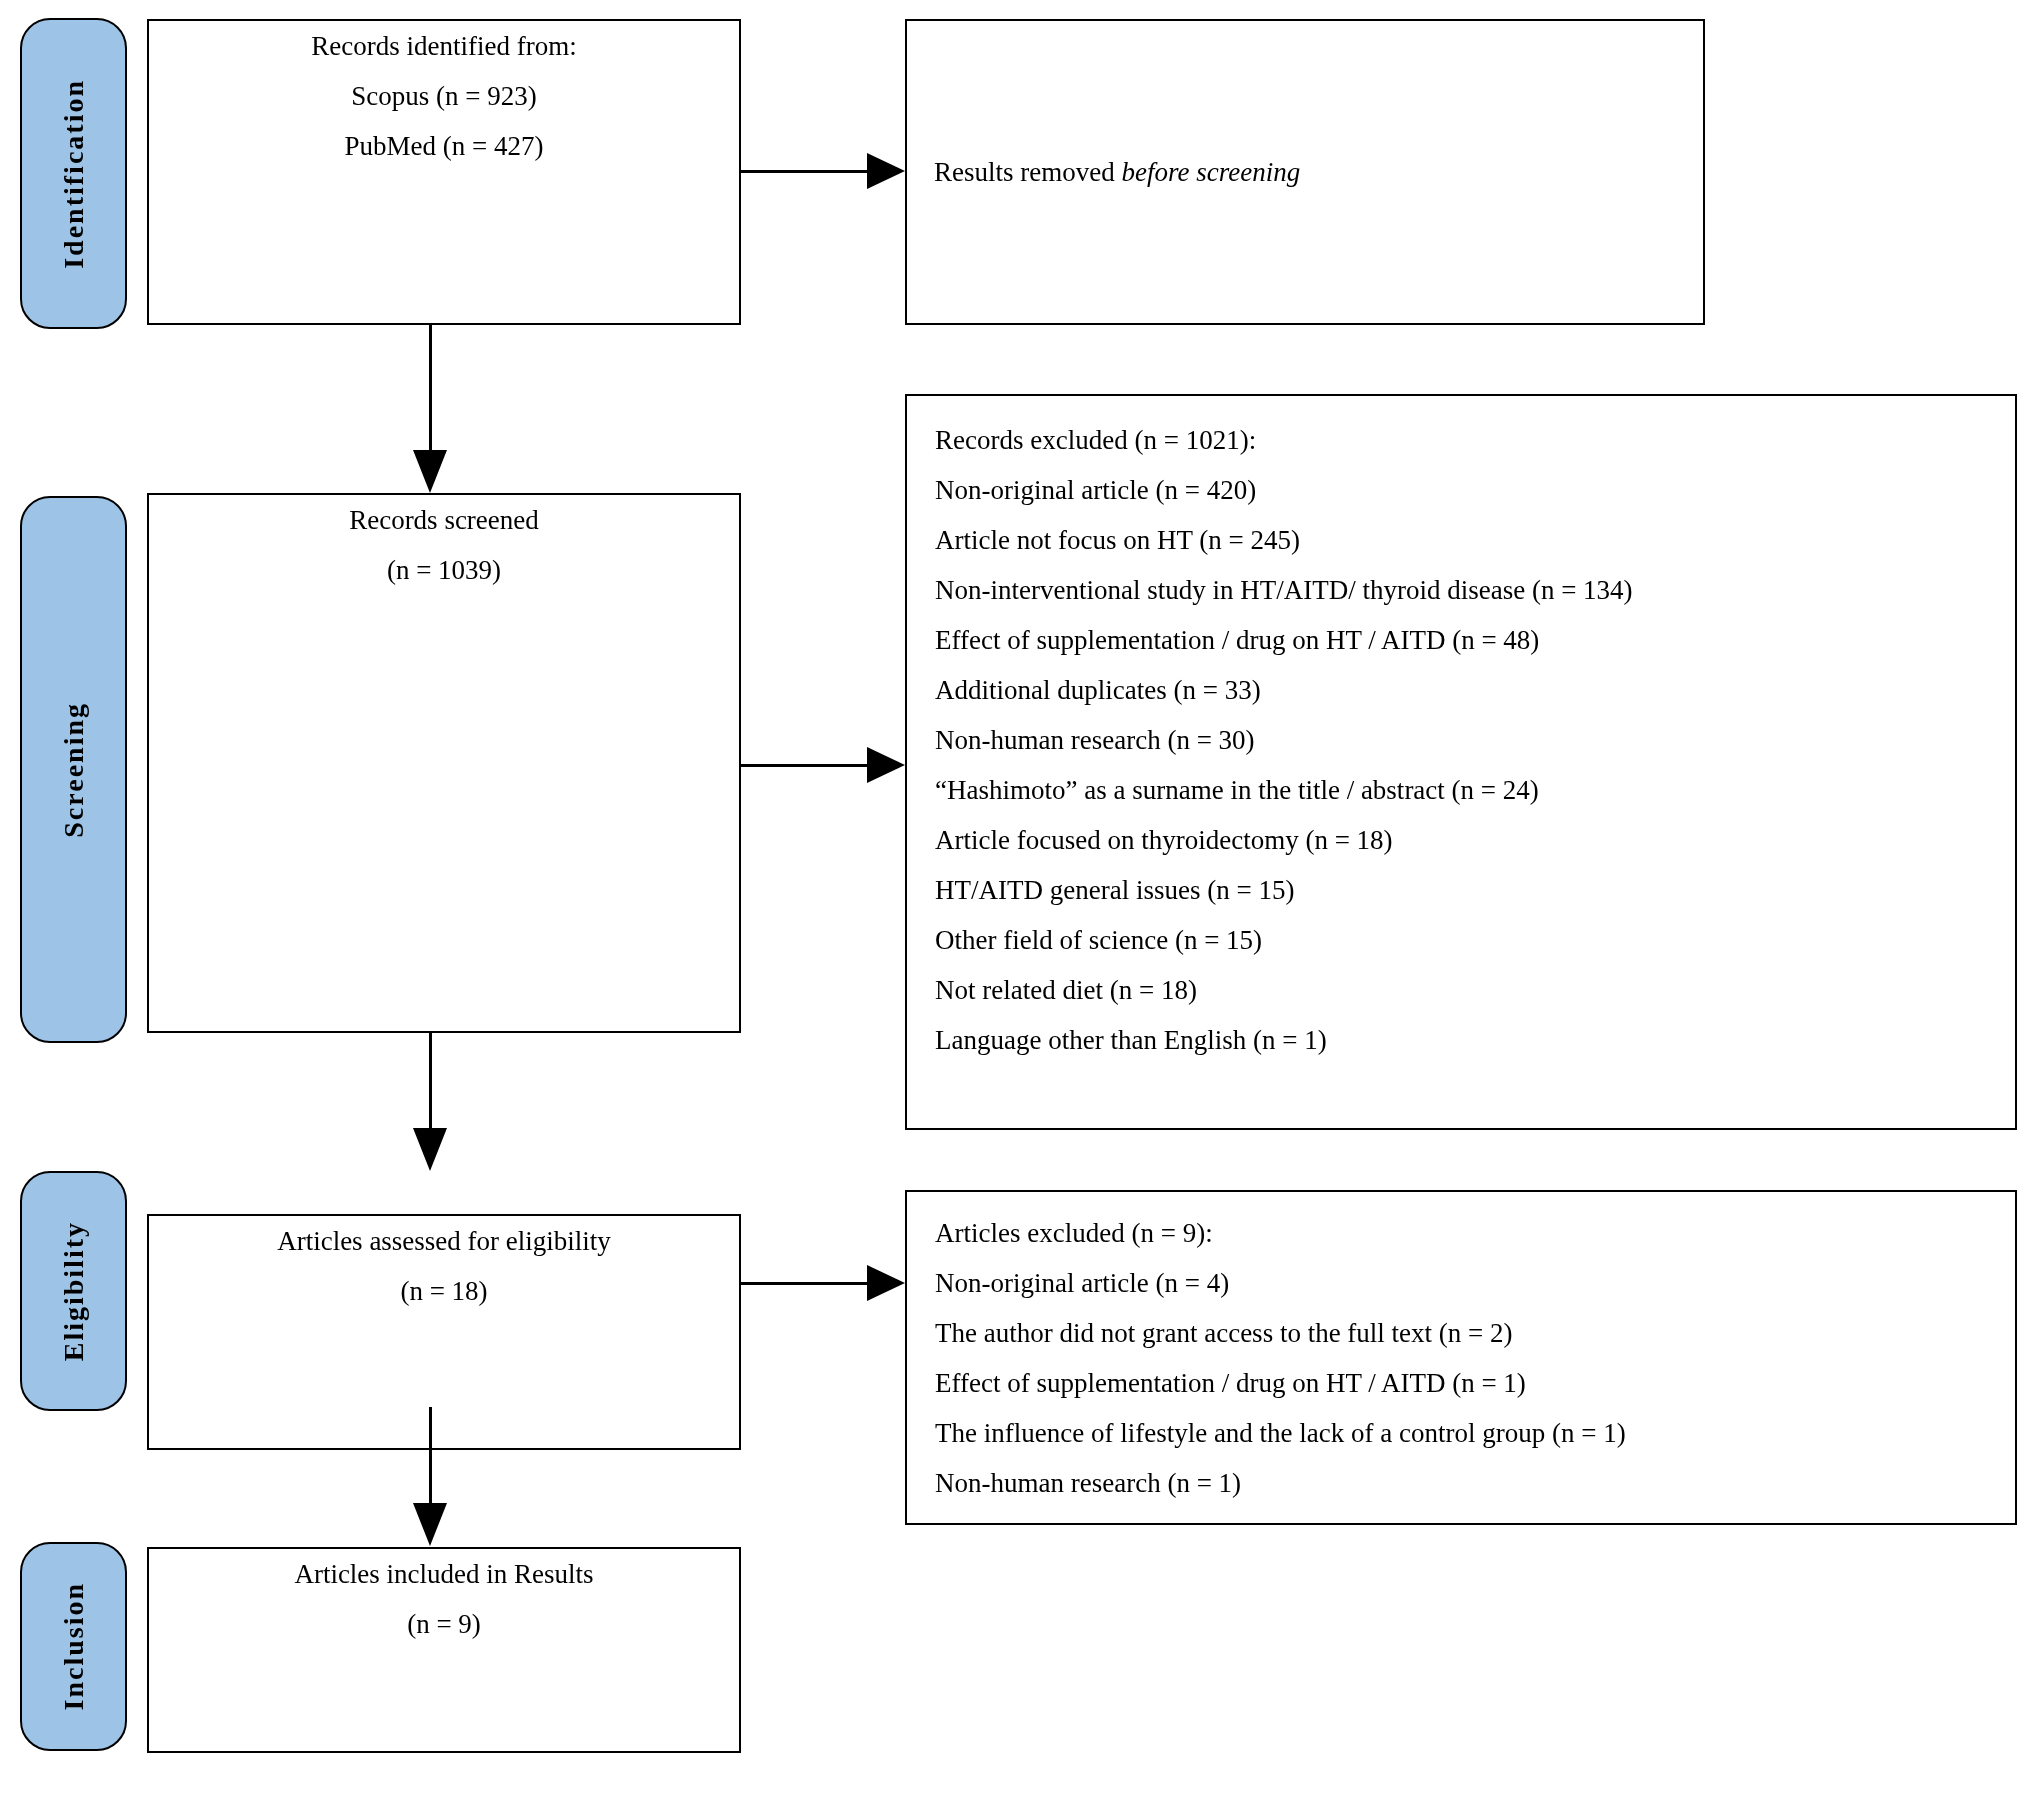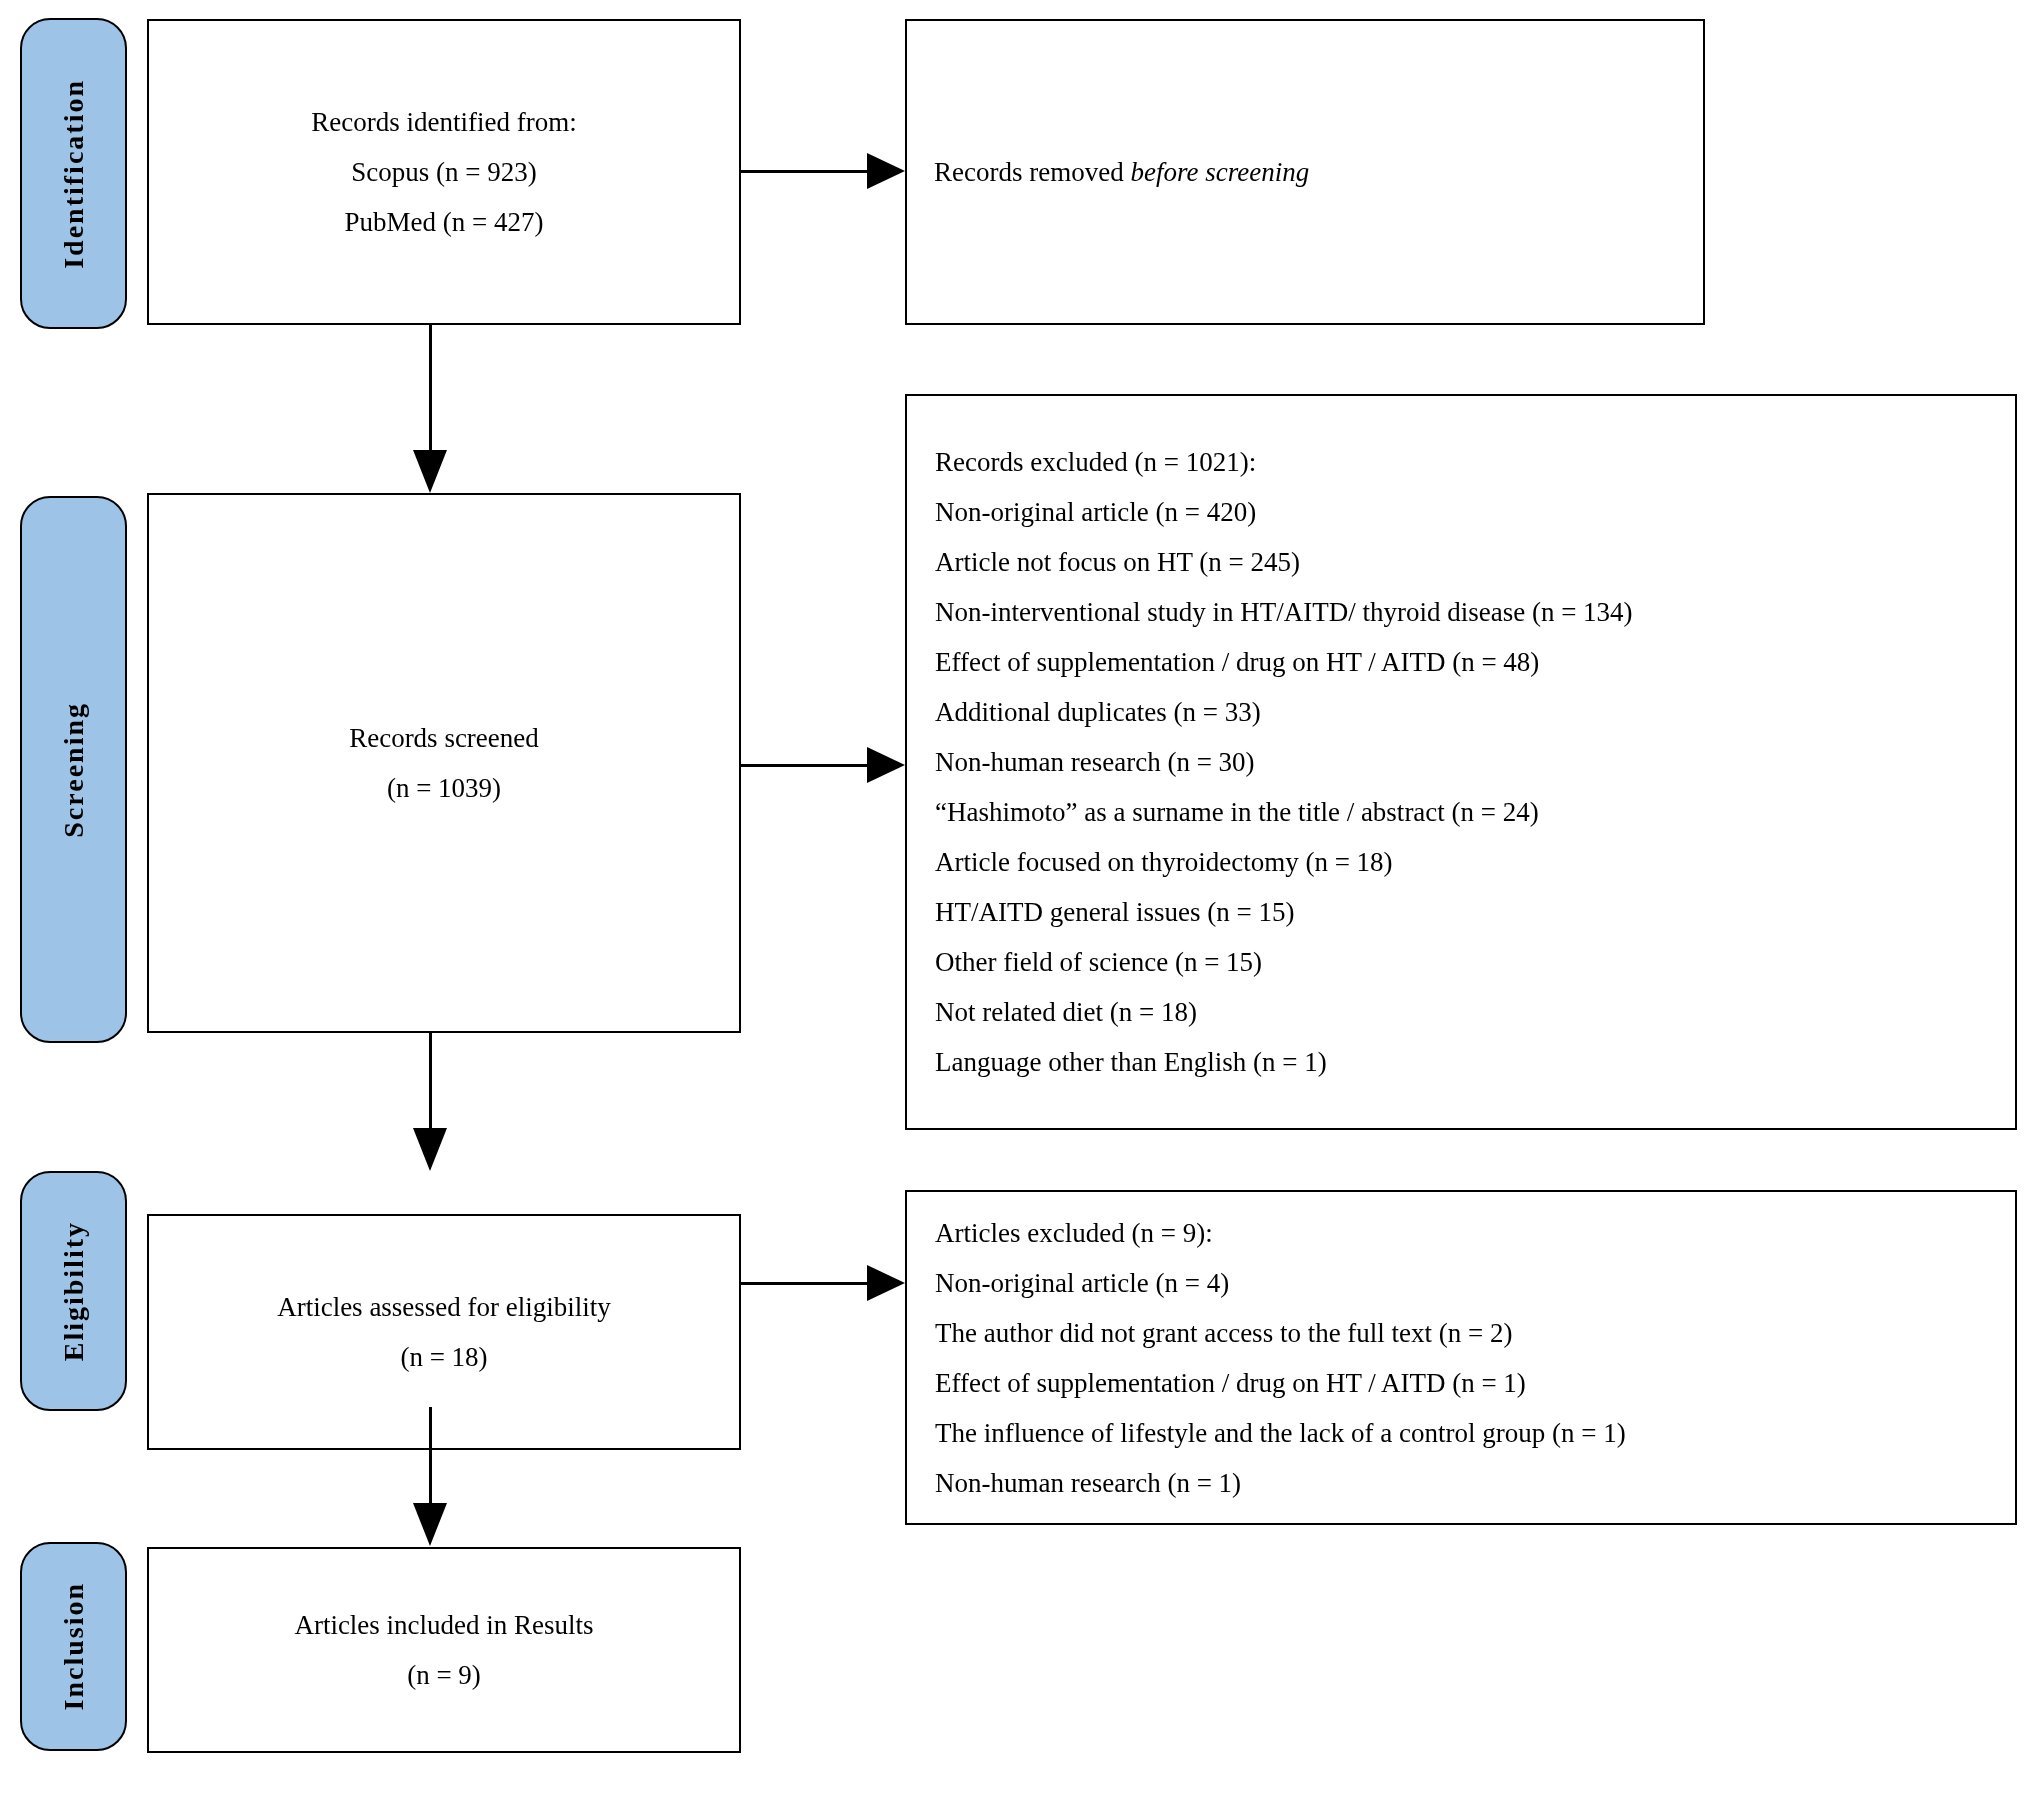--- a/index.html
+++ b/index.html
@@ -38,21 +38,20 @@
   .stage-screening      { top: 496px;  height: 547px; }
   .stage-eligibility    { top: 1171px; height: 240px; }
   .stage-inclusion      { top: 1542px; height: 209px; }
 
   
   .box {
     position: absolute;
     border: 2.7px solid #000;
     background: #ffffff;
     box-sizing: border-box;
-    justify-content: center;
   }
   .box.center {
     display: flex;
     flex-direction: column;
     align-items: center;
     text-align: center;
   }
   .box .line { font-size: 27px; line-height: 50px; }
 
   .box-identified { left: 147px; top: 19px;   width: 594px; height: 306px; }
@@ -129,21 +128,21 @@
     <div class="line">Articles assessed for eligibility</div>
     <div class="line">(n = 18)</div>
   </div>
 
   <div class="box center box-included">
     <div class="line">Articles included in Results</div>
     <div class="line">(n = 9)</div>
   </div>
 
   <div class="box box-removed">
-    <div class="line"><span>Records removed </span><span class="italic">before screening</span></div>
+    <div class="line"><span>Results removed </span><span class="italic">before screening</span></div>
   </div>
 
   <div class="box list box-rec-excluded">
     <div class="line">Records excluded (n = 1021):</div>
     <div class="line">Non-original article (n = 420)</div>
     <div class="line">Article not focus on HT (n = 245)</div>
     <div class="line">Non-interventional study in HT/AITD/ thyroid disease (n = 134)</div>
     <div class="line">Effect of supplementation / drug on HT / AITD (n = 48)</div>
     <div class="line">Additional duplicates (n = 33)</div>
     <div class="line">Non-human research (n = 30)</div>

